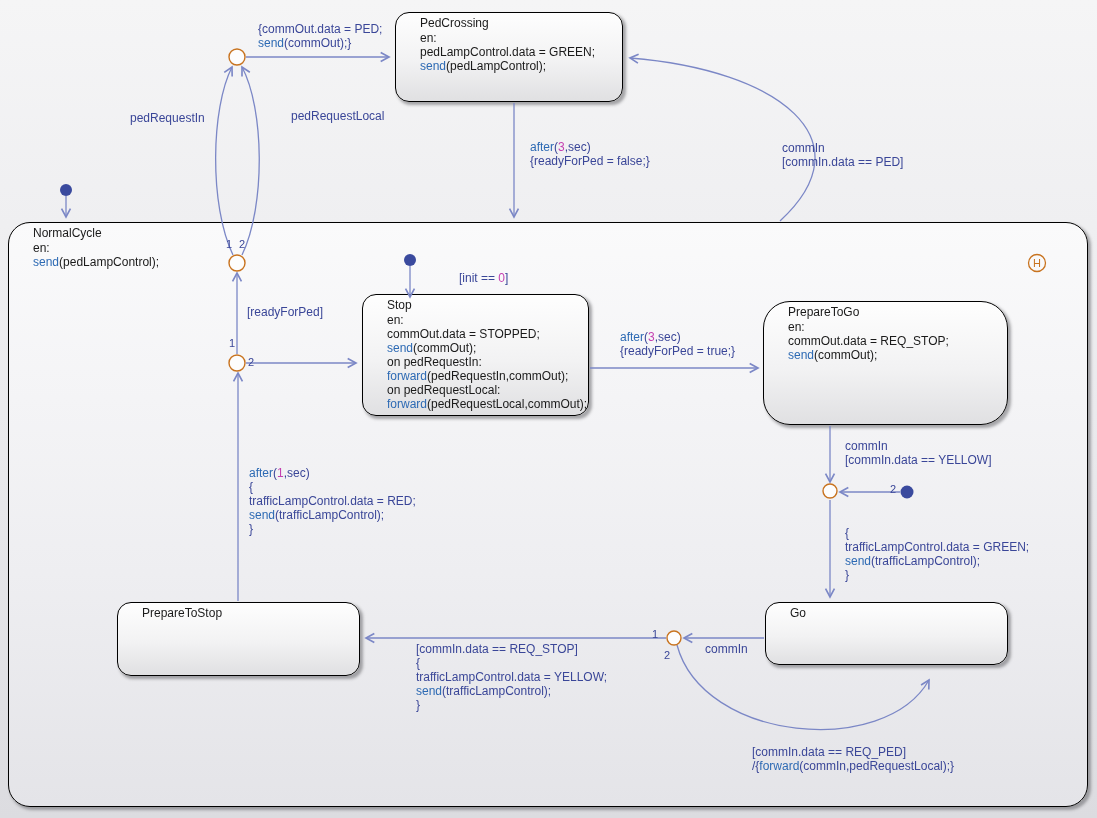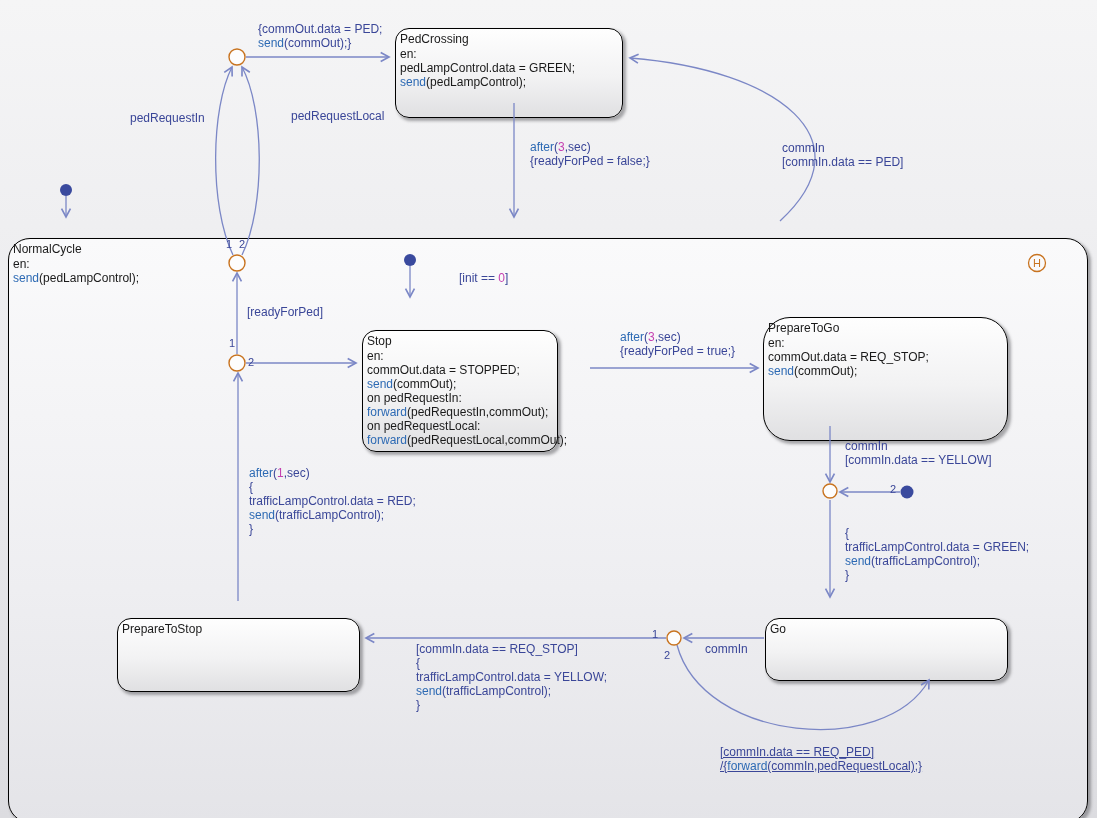--- a/index.html
+++ b/index.html
@@ -15,22 +15,22 @@
   body{font-family:"Liberation Sans",sans-serif;}
   #canvas{
     position:relative;width:1097px;height:818px;overflow:hidden;
     background:linear-gradient(180deg,#f5f5f6 0%,#e9e9ec 55%,#dcdce0 100%);
   }
   .state{
     position:absolute;box-sizing:border-box;
     border:1.6px solid #000;border-radius:14px;
     background:linear-gradient(180deg,#fefefe 0%,#f2f2f3 55%,#e0e0e2 100%);
     box-shadow:2.5px 2.5px 3px rgba(70,70,75,.45);
-    padding:3px 4px;
-    font-size:12px;line-height:14px;color:var(--state_text);margin-top:16px;
+    padding:3px 24px;
+    font-size:12px;line-height:14px;color:var(--state_text);
   }
   .superstate{
     border-radius:22px;
     background:linear-gradient(180deg,#fafafb 0%,#eeeef1 60%,#e4e4e8 100%);
   }
   .state-label{font-size:12px;line-height:15px;}
   .state-body .tline{white-space:nowrap;}
   .kw{color:var(--keyword);}
   .num{color:var(--number_literal);}
   .tlabel{
@@ -64,21 +64,21 @@
 
   <div class="state" style="left:395px;top:12px;width:228px;height:90px;">
     <div class="state-label">PedCrossing</div>
     <div class="state-body">
         <div class="tline"><span>en:</span></div>
         <div class="tline"><span>pedLampControl.data = GREEN;</span></div>
         <div class="tline"><span class="kw">send</span><span>(pedLampControl);</span></div>
       </div>
   </div>
 
-  <div class="state" style="left:362px;top:314px;width:196px;height:122px;">
+  <div class="state" style="left:362px;top:294px;width:227px;height:122px;">
     <div class="state-label">Stop</div>
     <div class="state-body">
         <div class="tline"><span>en:</span></div>
         <div class="tline"><span>commOut.data = STOPPED;</span></div>
         <div class="tline"><span class="kw">send</span><span>(commOut);</span></div>
         <div class="tline"><span>on pedRequestIn:</span></div>
         <div class="tline"><span class="kw">forward</span><span>(pedRequestIn,commOut);</span></div>
         <div class="tline"><span>on pedRequestLocal:</span></div>
         <div class="tline"><span class="kw">forward</span><span>(pedRequestLocal,commOut);</span></div>
       </div>
@@ -195,21 +195,21 @@
   <div class="tlabel" style="left:705px;top:642px;">
       <div class="tline"><span>commIn</span></div>
     </div>
   <div class="tlabel" style="left:416px;top:642px;">
       <div class="tline"><span>[commIn.data == REQ_STOP]</span></div>
       <div class="tline"><span>{</span></div>
       <div class="tline"><span>trafficLampControl.data = YELLOW;</span></div>
       <div class="tline"><span class="kw">send</span><span>(trafficLampControl);</span></div>
       <div class="tline"><span>}</span></div>
     </div>
-  <div class="tlabel" style="left:720px;top:745px;text-decoration:underline;">
+  <div class="tlabel" style="left:752px;top:745px;">
       <div class="tline"><span>[commIn.data == REQ_PED]</span></div>
       <div class="tline"><span>/{</span><span class="kw">forward</span><span>(commIn,pedRequestLocal);}</span></div>
     </div>
   <div class="tlabel" style="left:249px;top:466px;">
       <div class="tline"><span class="kw">after</span><span>(</span><span class="num">1</span><span>,sec)</span></div>
       <div class="tline"><span>{</span></div>
       <div class="tline"><span>trafficLampControl.data = RED;</span></div>
       <div class="tline"><span class="kw">send</span><span>(trafficLampControl);</span></div>
       <div class="tline"><span>}</span></div>
     </div>

